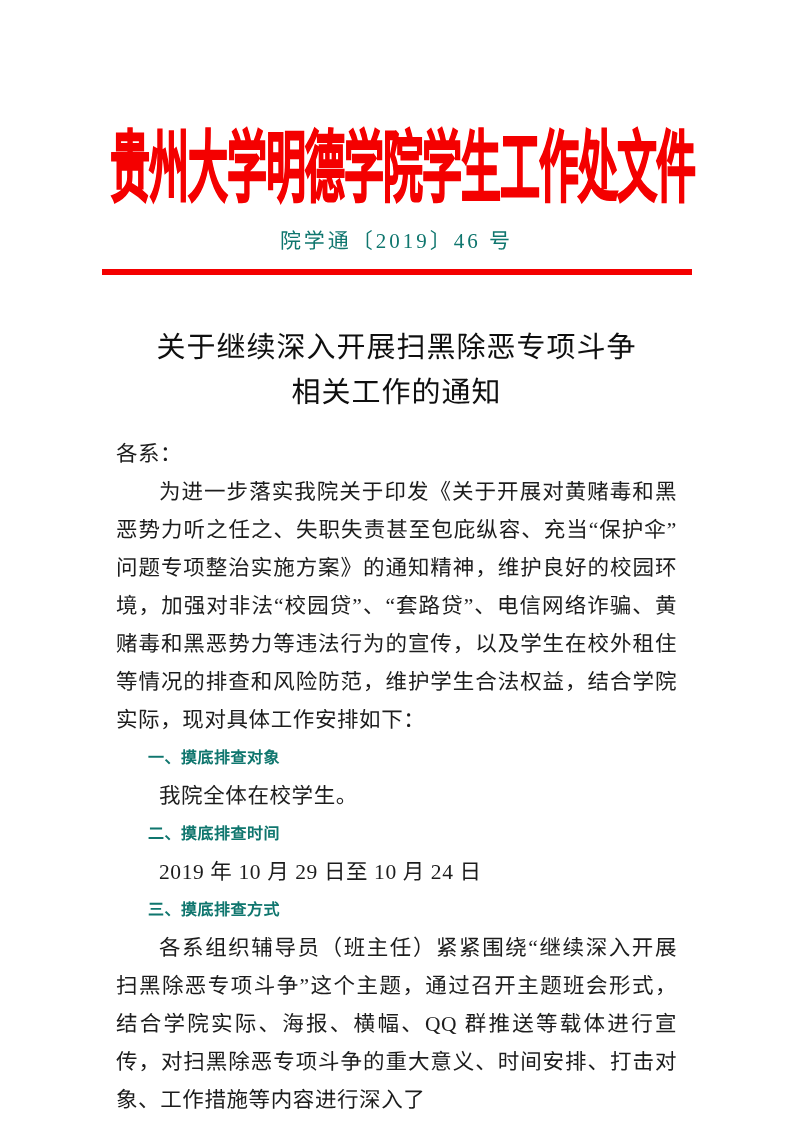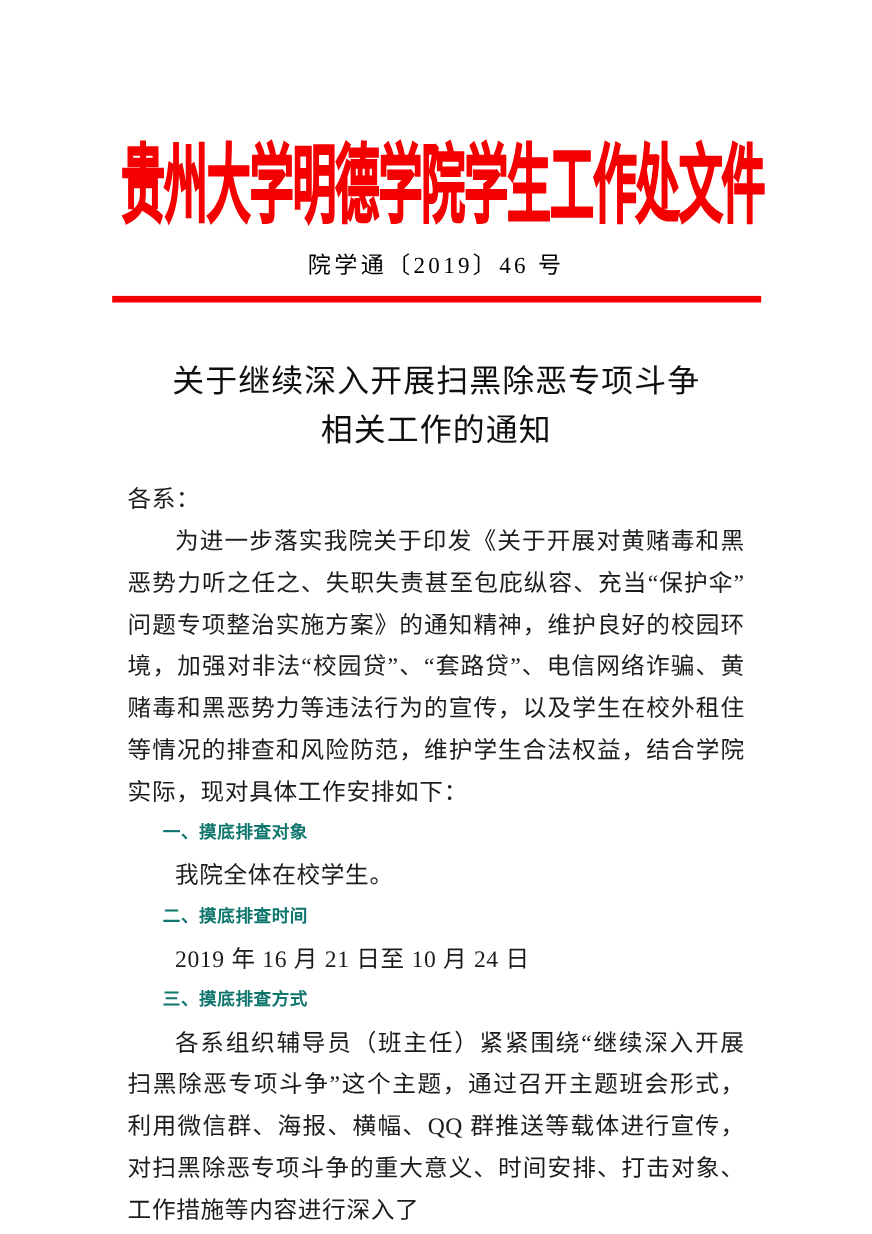--- a/index.html
+++ b/index.html
@@ -40,21 +40,21 @@
     color: var(--accent);
     transform: scaleY(1.95);
     transform-origin: center center;
     -webkit-text-stroke: 1px var(--accent);
   }
   .doc-number {
     margin-top: 18px;
     text-align: center;
     font-size: 21px;
     letter-spacing: 3px;
-    color: #000000;
+    color: #0f766e;
   }
   .red-rule {
     width: 590px;
     height: 6px;
     margin: 15px auto 0 auto;
     background: var(--accent);
   }
 
   
   .content {
@@ -125,22 +125,22 @@
 
     <p class="para">为进一步落实我院关于印发《关于开展对黄赌毒和黑恶势力听之任之、失职失责甚至包庇纵容、充当“保护伞”问题专项整治实施方案》的通知精神，维护良好的校园环境，加强对非法“校园贷”、“套路贷”、电信网络诈骗、黄赌毒和黑恶势力等违法行为的宣传，以及学生在校外租住等情况的排查和风险防范，维护学生合法权益，结合学院实际，现对具体工作安排如下：</p>
 
     <div class="section">
       <div class="section-heading">一、摸底排查对象</div>
       <div class="section-line">我院全体在校学生。</div>
     </div>
 
     <div class="section">
       <div class="section-heading">二、摸底排查时间</div>
-      <div class="section-line">2019 年 16 月 21 日至 10 月 24 日</div>
+      <div class="section-line">2019 年 10 月 29 日至 10 月 24 日</div>
     </div>
 
     <div class="section">
       <div class="section-heading">三、摸底排查方式</div>
-      <p class="para">各系组织辅导员（班主任）紧紧围绕“继续深入开展扫黑除恶专项斗争”这个主题，通过召开主题班会形式，利用微信群、海报、横幅、QQ 群推送等载体进行宣传，对扫黑除恶专项斗争的重大意义、时间安排、打击对象、工作措施等内容进行深入了</p>
+      <p class="para">各系组织辅导员（班主任）紧紧围绕“继续深入开展扫黑除恶专项斗争”这个主题，通过召开主题班会形式，结合学院实际、海报、横幅、QQ 群推送等载体进行宣传，对扫黑除恶专项斗争的重大意义、时间安排、打击对象、工作措施等内容进行深入了</p>
     </div>
 
   </div>
 </div>
 
 </body></html>

